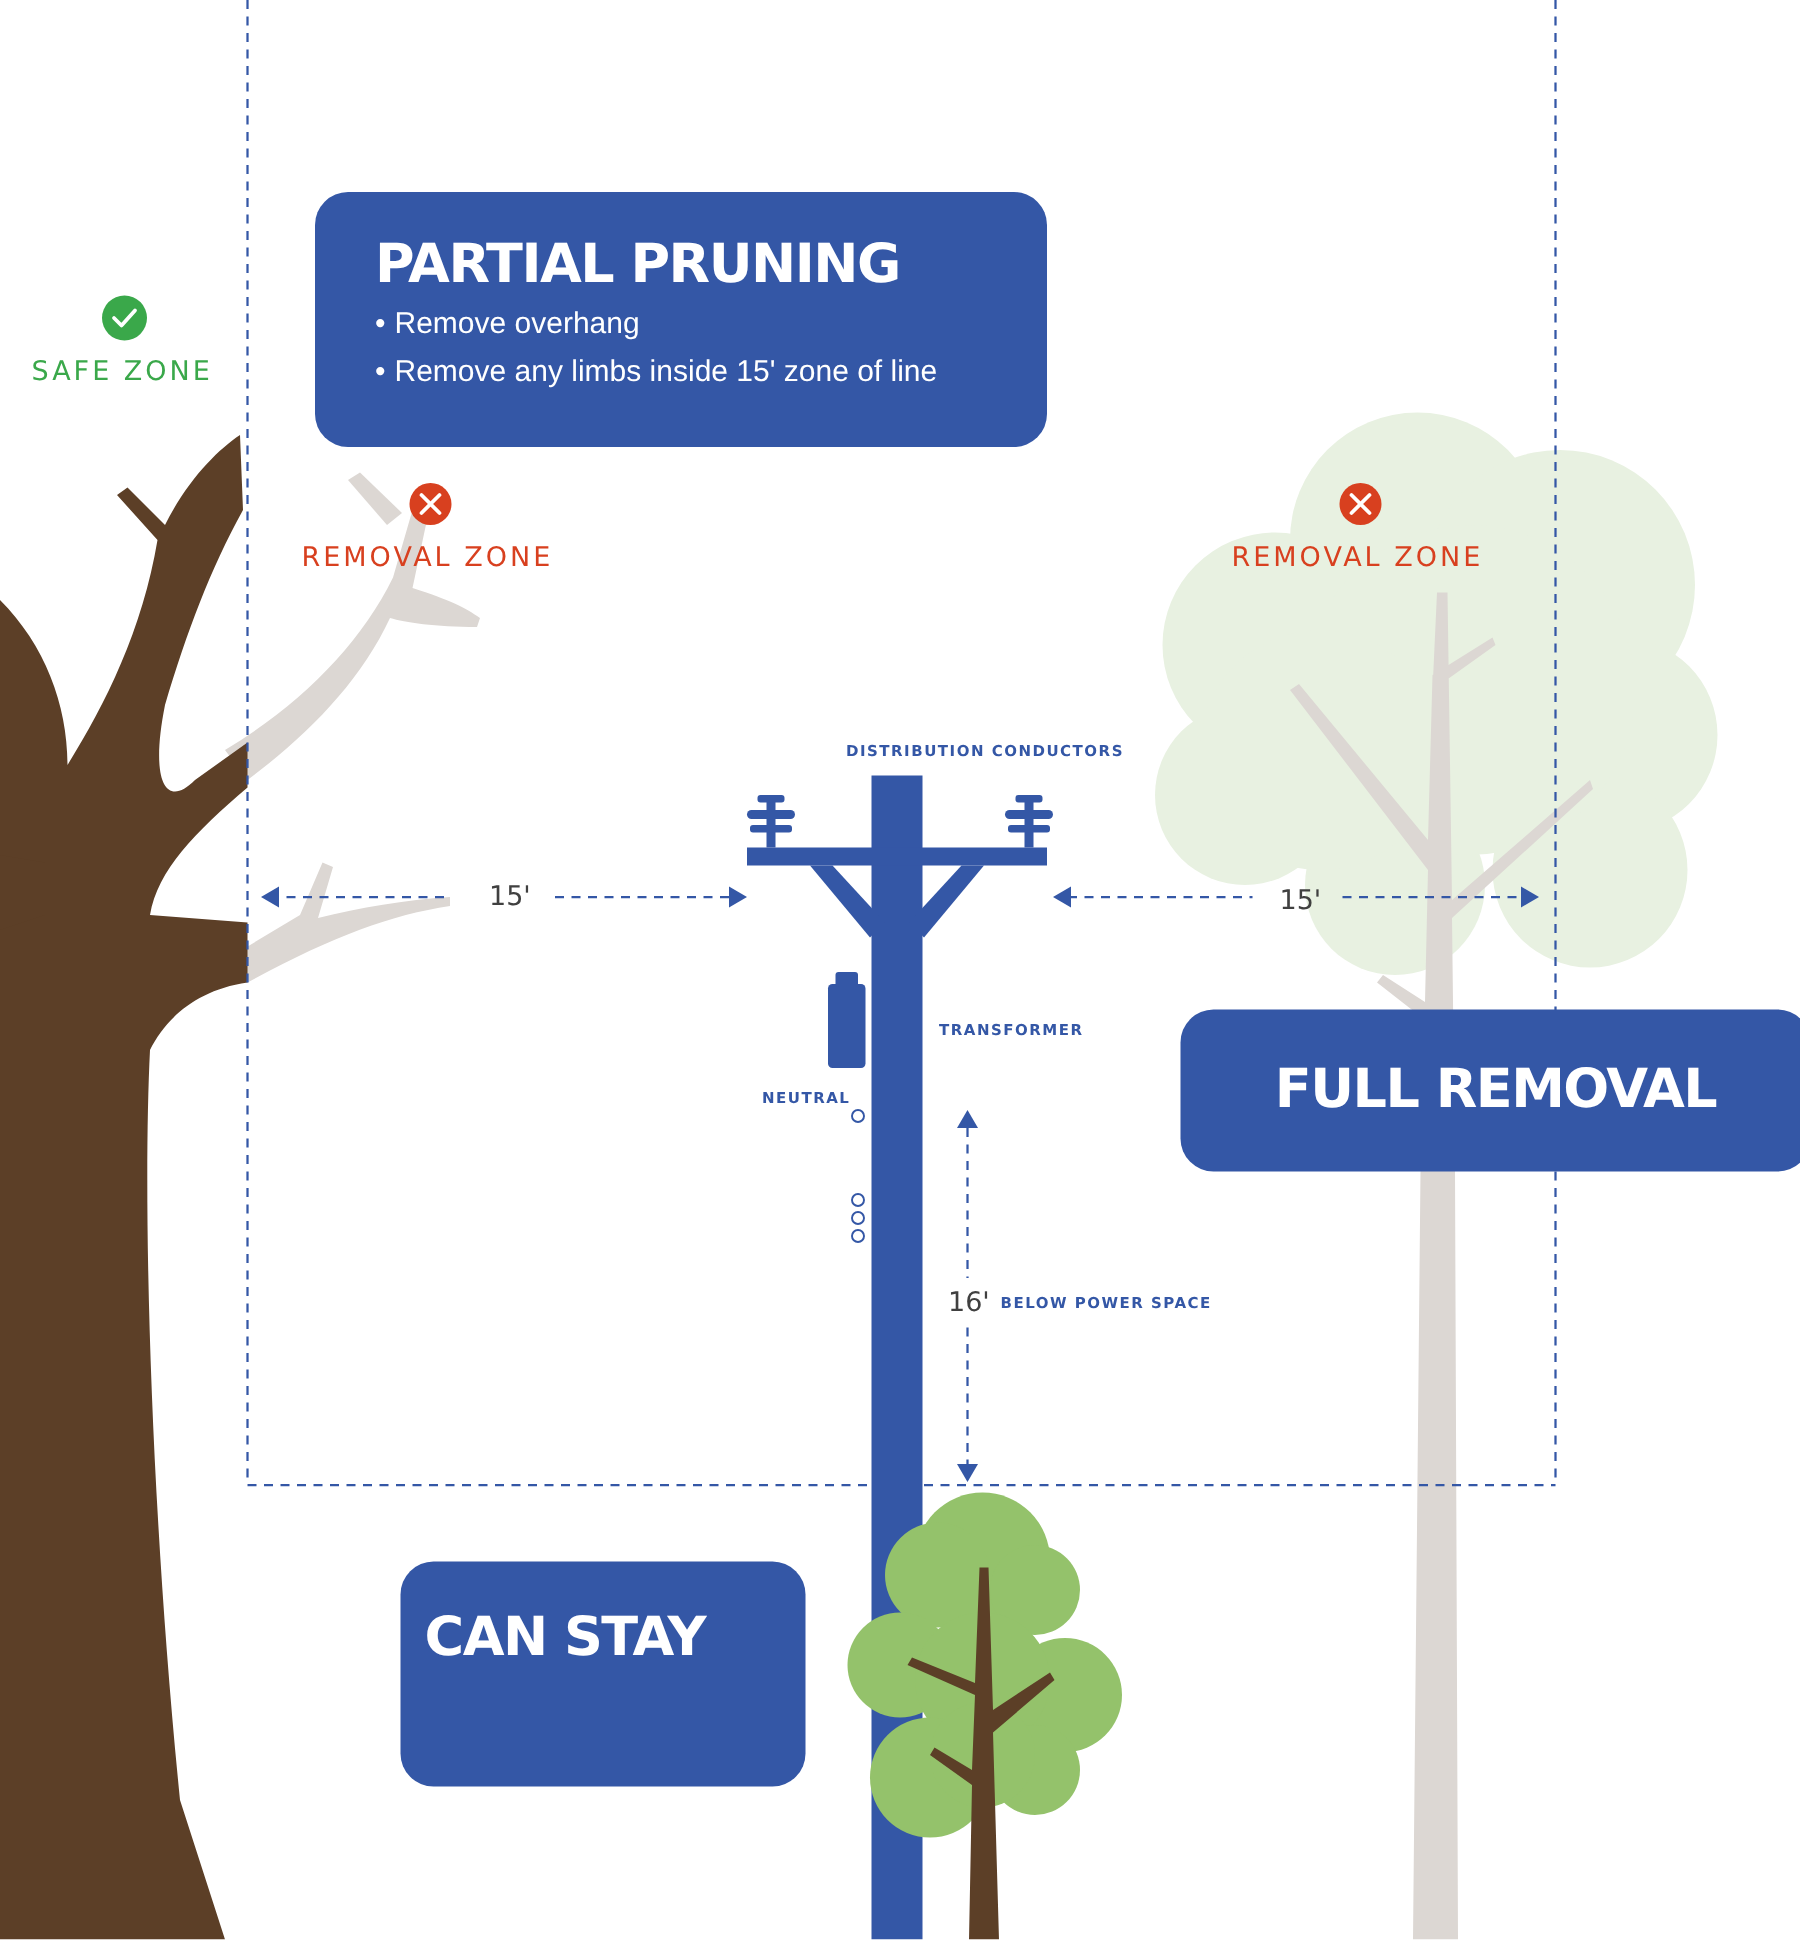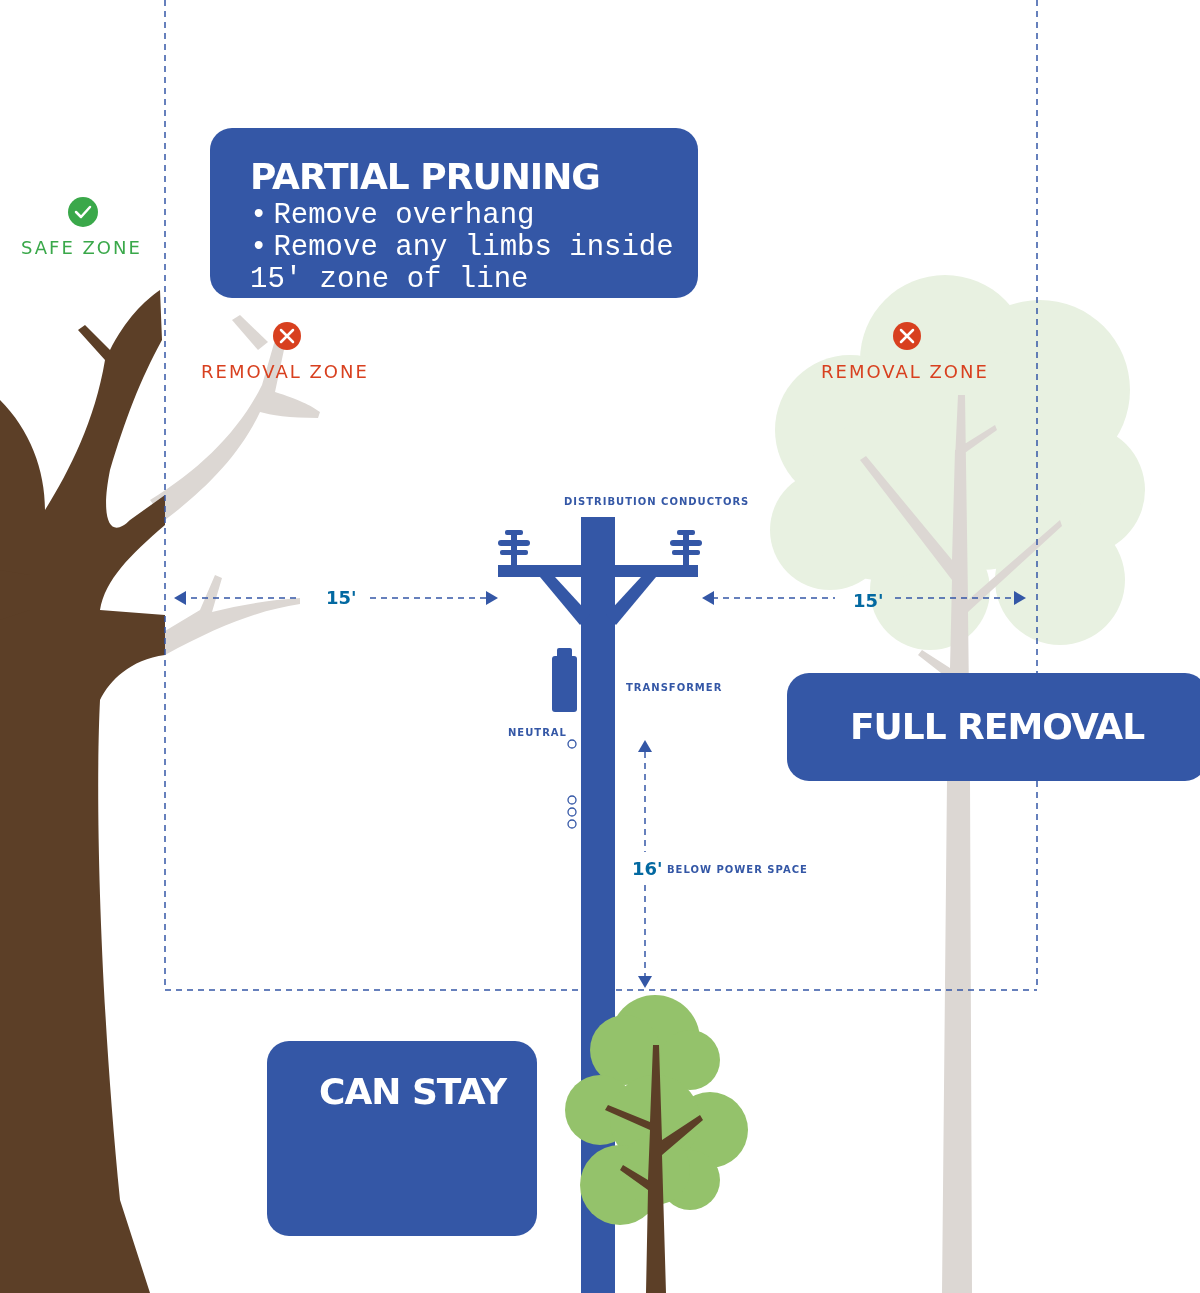--- a/index.html
+++ b/index.html
@@ -1,31 +1,31 @@
 <!DOCTYPE html>
 <html><head>
   <meta charset="utf-8">
   <style>
     html, body { margin: 0; padding: 0; background: #ffffff; }
     body { width: 1200px; height: 1293px; position: relative; overflow: hidden; font-family: "DejaVu Sans", sans-serif; }
     #scene { position: absolute; left: 0; top: 0; width: 1200px; height: 1293px; }
     .box { position: absolute; background: #3457a6; color: #ffffff; border-radius: 22px; box-sizing: border-box; }
     .box-title { font-family: "DejaVu Sans", sans-serif; font-weight: bold; letter-spacing: -1px; display: block; }
     .box ul { list-style: none; margin: 0; padding: 0; }
-    .box li { font-family: Liberation Mono, monospace; font-size: 29px; line-height: 32px; }
+    .box li { font-family: Liberation Sans, sans-serif; font-size: 20px; line-height: 32px; }
     .box li::before { content: "\2022"; margin-right: 6px; }
     #pruning-box { left: 210px; top: 128px; width: 488px; height: 170px; padding: 28px 0 17px 40px; }
     #pruning-box .box-title { font-size: 36px; line-height: 42px; margin-bottom: 2px; }
     #removal-box { left: 775px; top: 673px; width: 420px; height: 108px; display: flex; align-items: center; justify-content: center; margin-left: 12px; }
     #removal-box .box-title { font-size: 36px; line-height: 42px; }
-    #stay-box { left: 267px; top: 1041px; width: 270px; height: 195px; padding: 30px 0 0 52px; }
+    #stay-box { left: 267px; top: 1041px; width: 270px; height: 150px; padding: 30px 0 0 16px; }
     #stay-box .box-title { font-size: 36px; line-height: 42px; margin-bottom: 2px; }
     .zone-label { position: absolute; font-family: "DejaVu Sans", sans-serif; font-weight: normal; font-size: 18px; letter-spacing: 2px; }
     .small-label { position: absolute; font-family: "DejaVu Sans", sans-serif; font-weight: bold; font-size: 10px; letter-spacing: 1px; color: #3457a6; }
-    .dim-label { position: absolute; font-family: "DejaVu Sans", sans-serif; font-weight: bold; font-size: 18px; color: #0369a1; }
+    .dim-label { position: absolute; font-family: "DejaVu Sans", sans-serif; font-weight: normal; font-size: 18px; color: #404040; }
   </style>
 </head>
 <body>
 
 <svg id="scene" width="1200" height="1293" viewBox="0 0 1200 1293">
 
   <g fill="#dcd7d3">
     <path d="M150 500 C200 470 240 430 262 385 L275 340 L285 345 L275 392 C300 400 310 405 320 412 L318 418 C290 418 270 415 260 412 C240 455 205 490 165 520 Z"></path>
     <path d="M258 350 L232 320 L240 315 L268 342 Z"></path>
     <path d="M150 640 L200 610 L215 575 L222 578 L212 612 C240 605 270 600 300 598 L300 604 C260 610 220 625 165 655 Z"></path>

